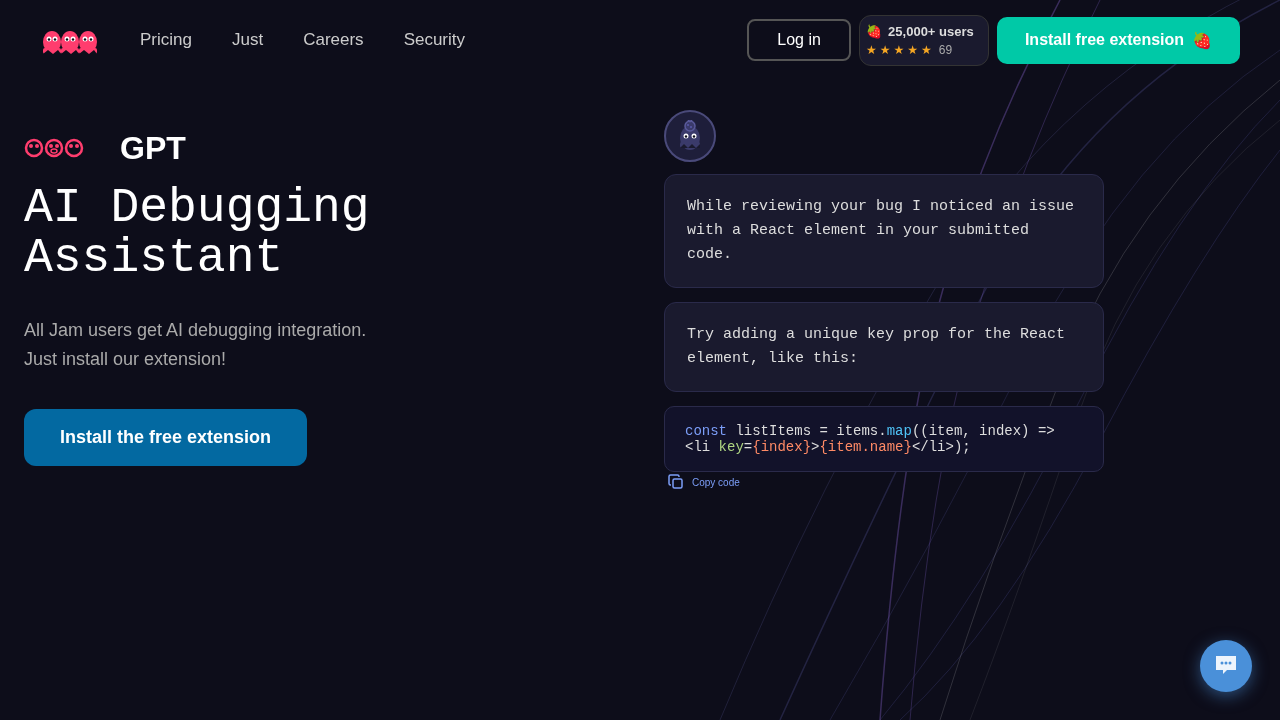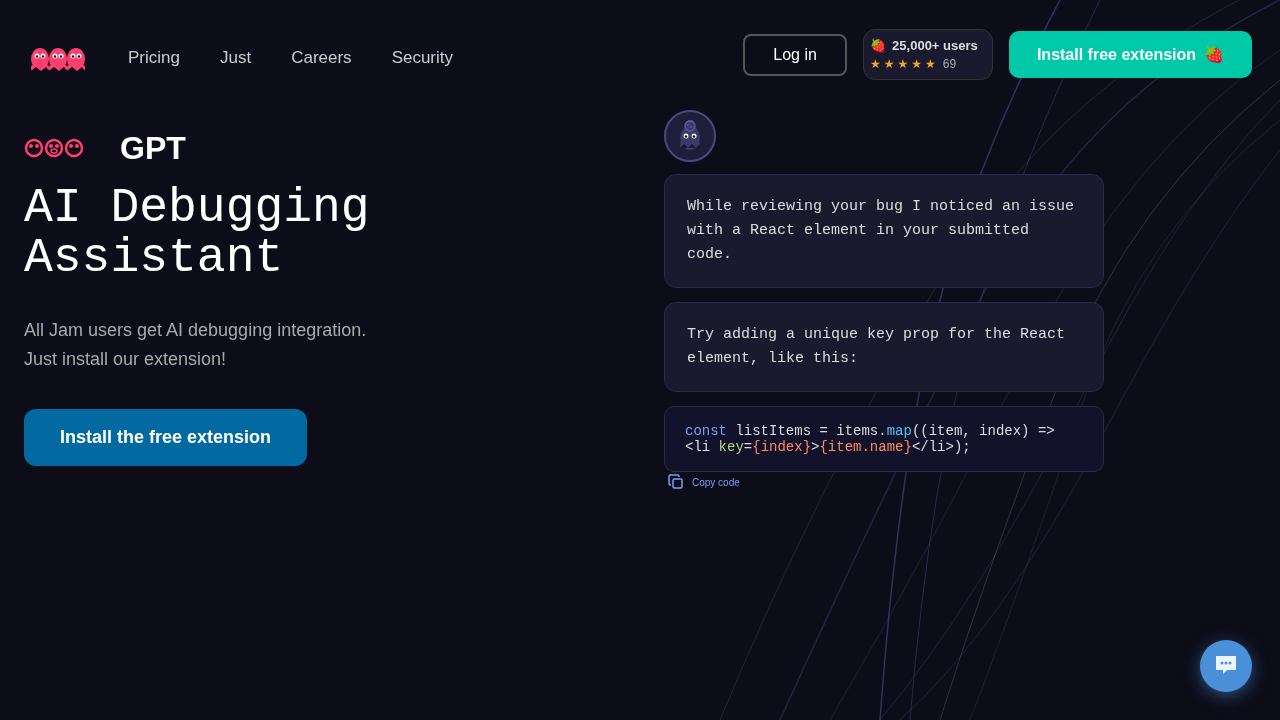--- a/index.html
+++ b/index.html
@@ -12,22 +12,22 @@
       height: 720px;
       overflow: hidden;
       position: relative;
     }
 
     
     nav {
       position: relative;
       z-index: 10;
       display: flex;
-      align-items: flex-end;
-      padding: 0 28px;
+      align-items: center;
+      padding: 0 40px;
       height: 80px;
       justify-content: space-between;
     }
 
     .nav-left {
       display: flex;
       align-items: center;
       gap: 40px;
     }
 
@@ -46,21 +46,21 @@
     .nav-links a {
       color: #ccc;
       text-decoration: none;
       font-size: 17px;
       font-weight: 400;
     }
 
     .nav-right {
       display: flex;
       align-items: center;
-      gap: 16px;
+      gap: 8px;
     }
 
     .btn-login {
       background: transparent;
       border: 2px solid #555;
       color: #fff;
       padding: 10px 28px;
       border-radius: 8px;
       font-size: 16px;
       cursor: pointer;

